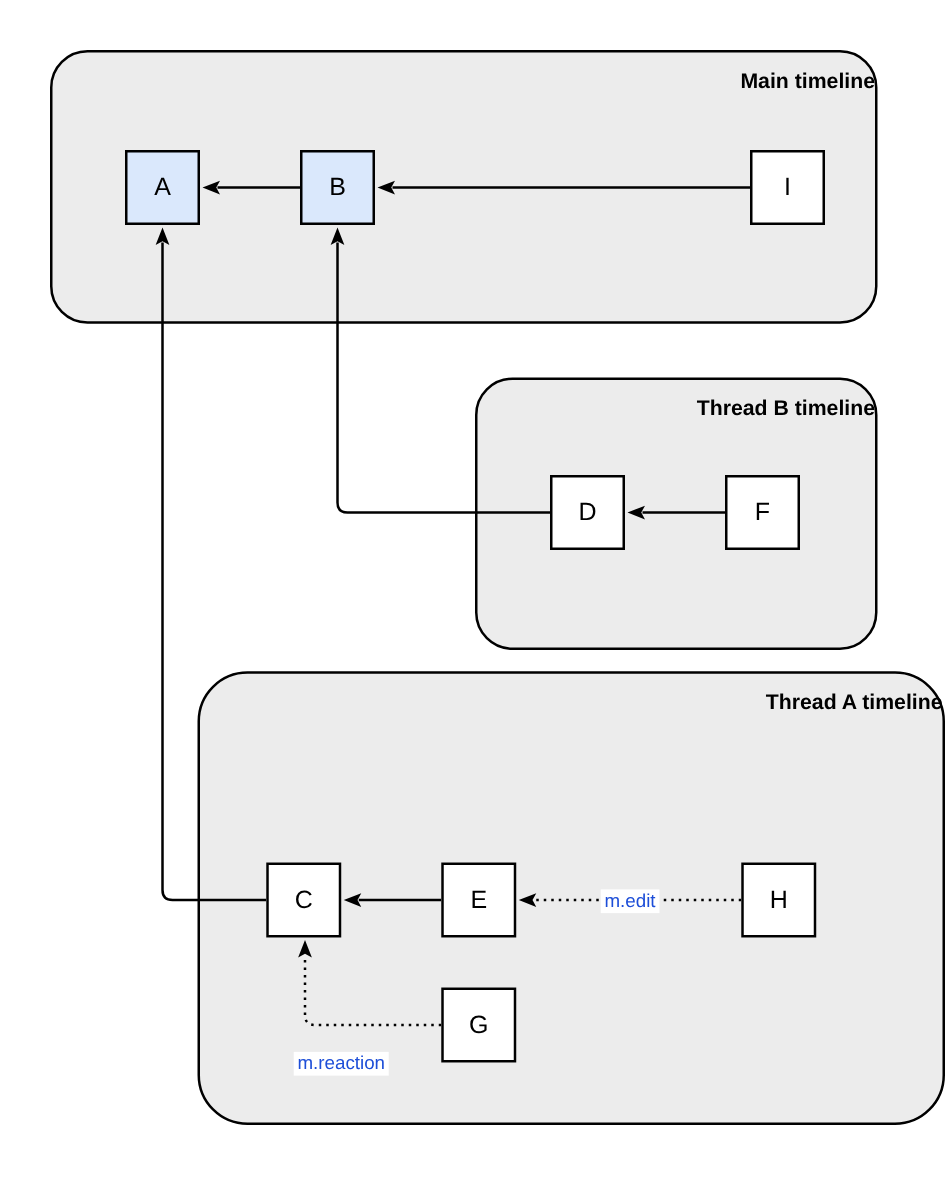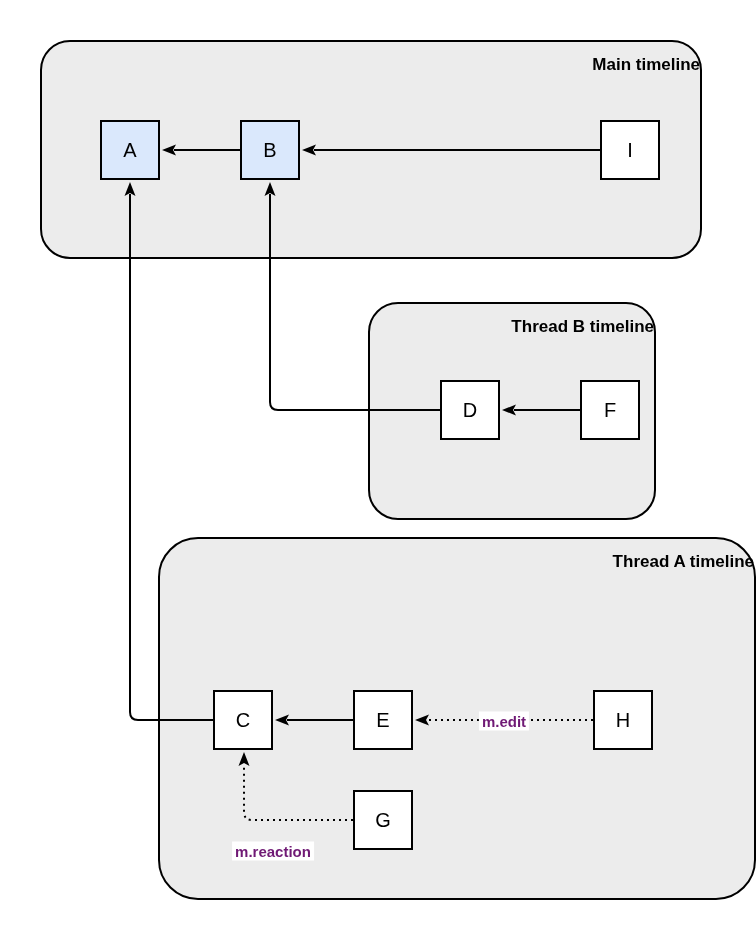--- a/index.html
+++ b/index.html
@@ -26,21 +26,21 @@
     position: absolute;
     top: 13px;
     left: 0;
     width: 100%;
     text-align: right;
     font-size: 17px;
     font-weight: bold;
     color: #000000;
   }
   #container-main     { left: 40px;  top: 40px;  width: 662px; height: 219px; border-radius: 30px; }
-  #container-thread-b { left: 368px; top: 302px; width: 288px; height: 218px; border-radius: 30px; }
+  #container-thread-b { left: 380px; top: 302px; width: 322px; height: 218px; border-radius: 30px; }
   #container-thread-a { left: 158px; top: 537px; width: 598px; height: 363px; border-radius: 40px; }
 
   .edges-layer {
     position: absolute;
     left: 0; top: 0;
     width: 756px;
     height: 942px;
     z-index: 1;
     pointer-events: none;
   }
@@ -70,26 +70,25 @@
   #node-F { left: 580px; top: 380px; }
   #node-C { left: 213px; top: 690px; }
   #node-E { left: 353px; top: 690px; }
   #node-H { left: 593px; top: 690px; }
   #node-G { left: 353px; top: 790px; }
 
   .edge-label {
     position: absolute;
     transform: translate(-50%, -50%);
     background: #ffffff;
-    color: #701a75;
+    color: #1d4ed8;
     font-size: 15px;
     padding: 1px 3px;
     z-index: 3;
     white-space: nowrap;
-    font-weight: bold;
   }
   #label-m-edit     { left: 504px; top: 721px; }
   #label-m-reaction { left: 273px; top: 851px; text-align: center; }
 </style>
 </head>
 <body>
 
 <div class="canvas">
 
   <div class="tl-container" id="container-main">

